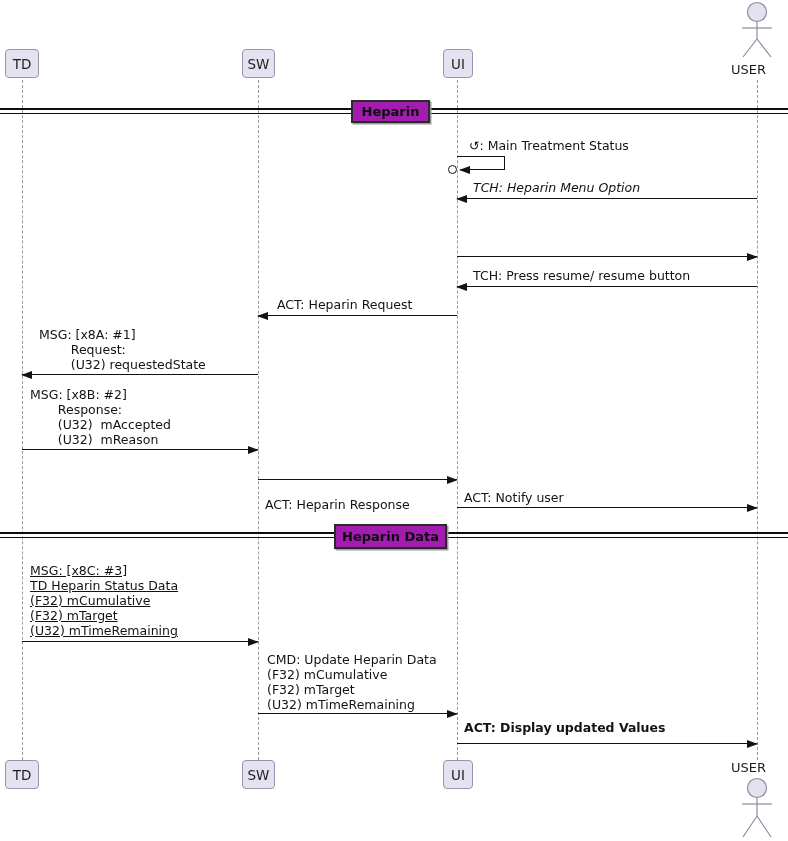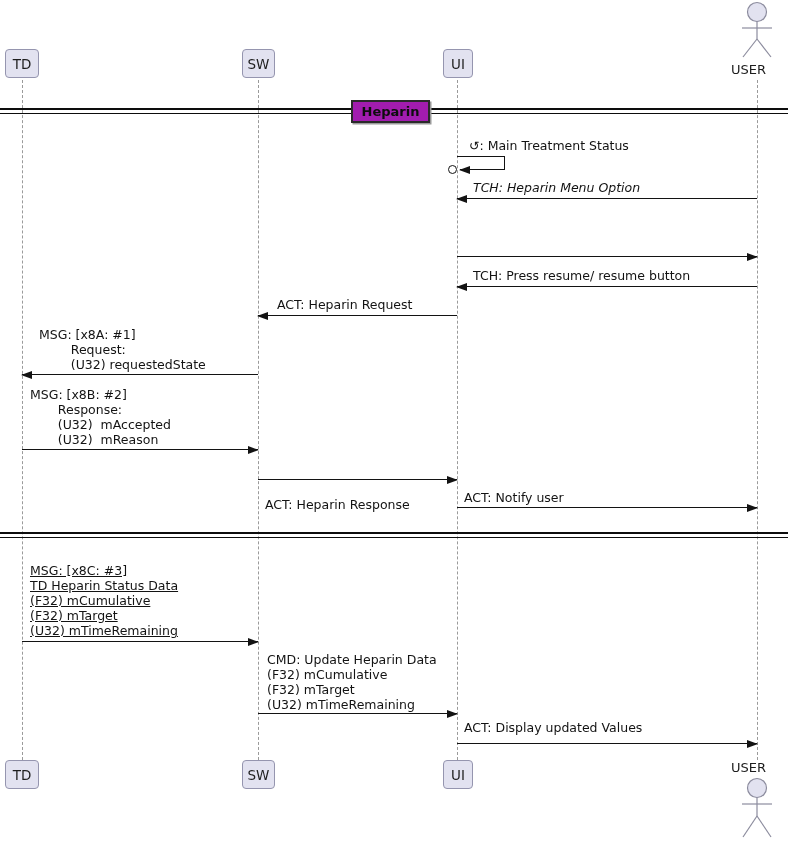--- a/index.html
+++ b/index.html
@@ -105,39 +105,40 @@
       <span class="ah ah-r"></span>
     </div>
 
   <div class="msg" style="left:464px;top:490px;">ACT: Notify user</div>
   <div class="arrow" style="left:457px;top:507px;width:300px;">
       <span class="ah ah-r"></span>
     </div>
 
   <div class="divline" style="top:532px;"></div>
   <div class="divline" style="top:536.5px;"></div>
+  <div class="divbox" style="left:334px;top:524px;width:113px;height:25px;">Heparin Data</div>
 
   <div class="msg" style="left:30px;top:563px;text-decoration:underline;">MSG: [x8C: #3]
 TD Heparin Status Data
 (F32) mCumulative
 (F32) mTarget
 (U32) mTimeRemaining</div>
   <div class="arrow" style="left:22px;top:641px;width:236px;">
       <span class="ah ah-r"></span>
     </div>
 
   <div class="msg" style="left:267px;top:652px;">CMD: Update Heparin Data
 (F32) mCumulative
 (F32) mTarget
 (U32) mTimeRemaining</div>
   <div class="arrow" style="left:258px;top:713px;width:199px;">
       <span class="ah ah-r"></span>
     </div>
 
-  <div class="msg" style="left:464px;top:720px;">ACT: Display updated Values</div>
+  <div class="msg" style="left:464px;top:720px;font-weight:bold;">ACT: Display updated Values</div>
   <div class="arrow" style="left:457px;top:743px;width:300px;">
       <span class="ah ah-r"></span>
     </div>
 
   <div class="pbox" style="left:5px;top:760px;width:34px;">TD</div>
   <div class="pbox" style="left:242px;top:760px;width:33px;">SW</div>
   <div class="pbox" style="left:443px;top:760px;width:30px;">UI</div>
 
   <div class="plabel" style="left:731px;top:760px;width:52px;">USER</div>
   <svg class="actor-svg" style="left:735px;top:777px;" width="44" height="62" viewBox="0 0 44 62">

